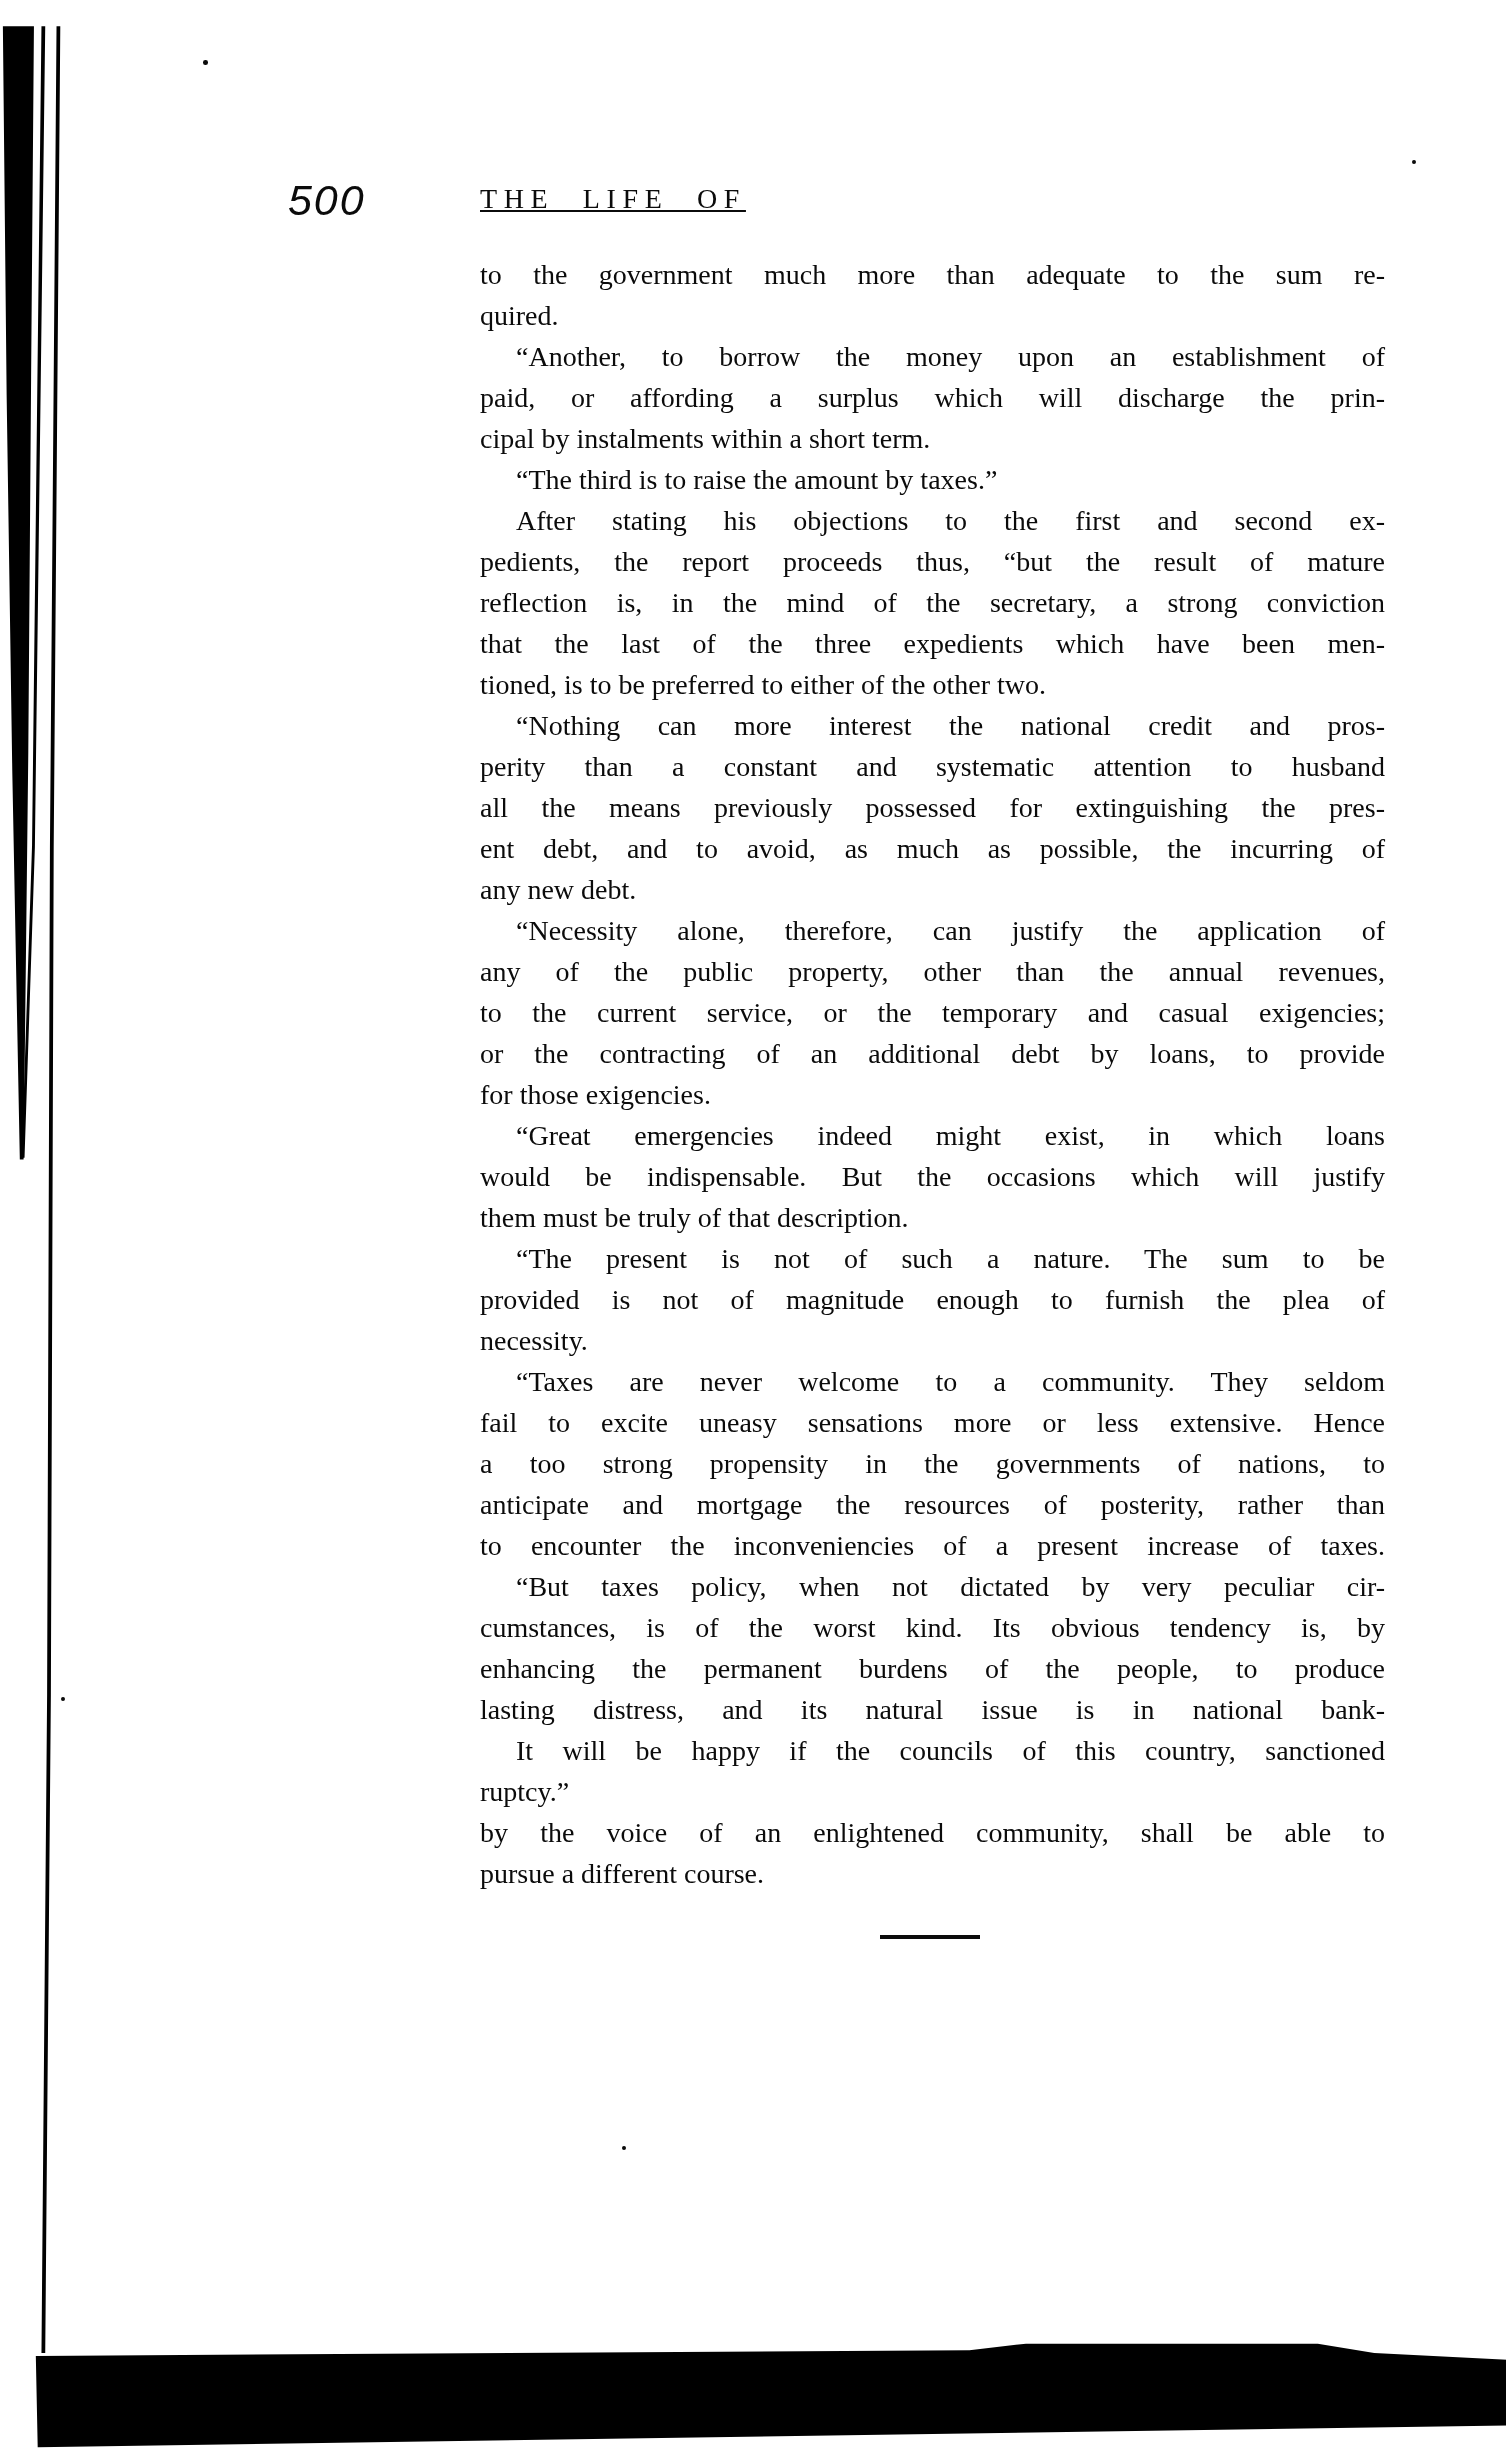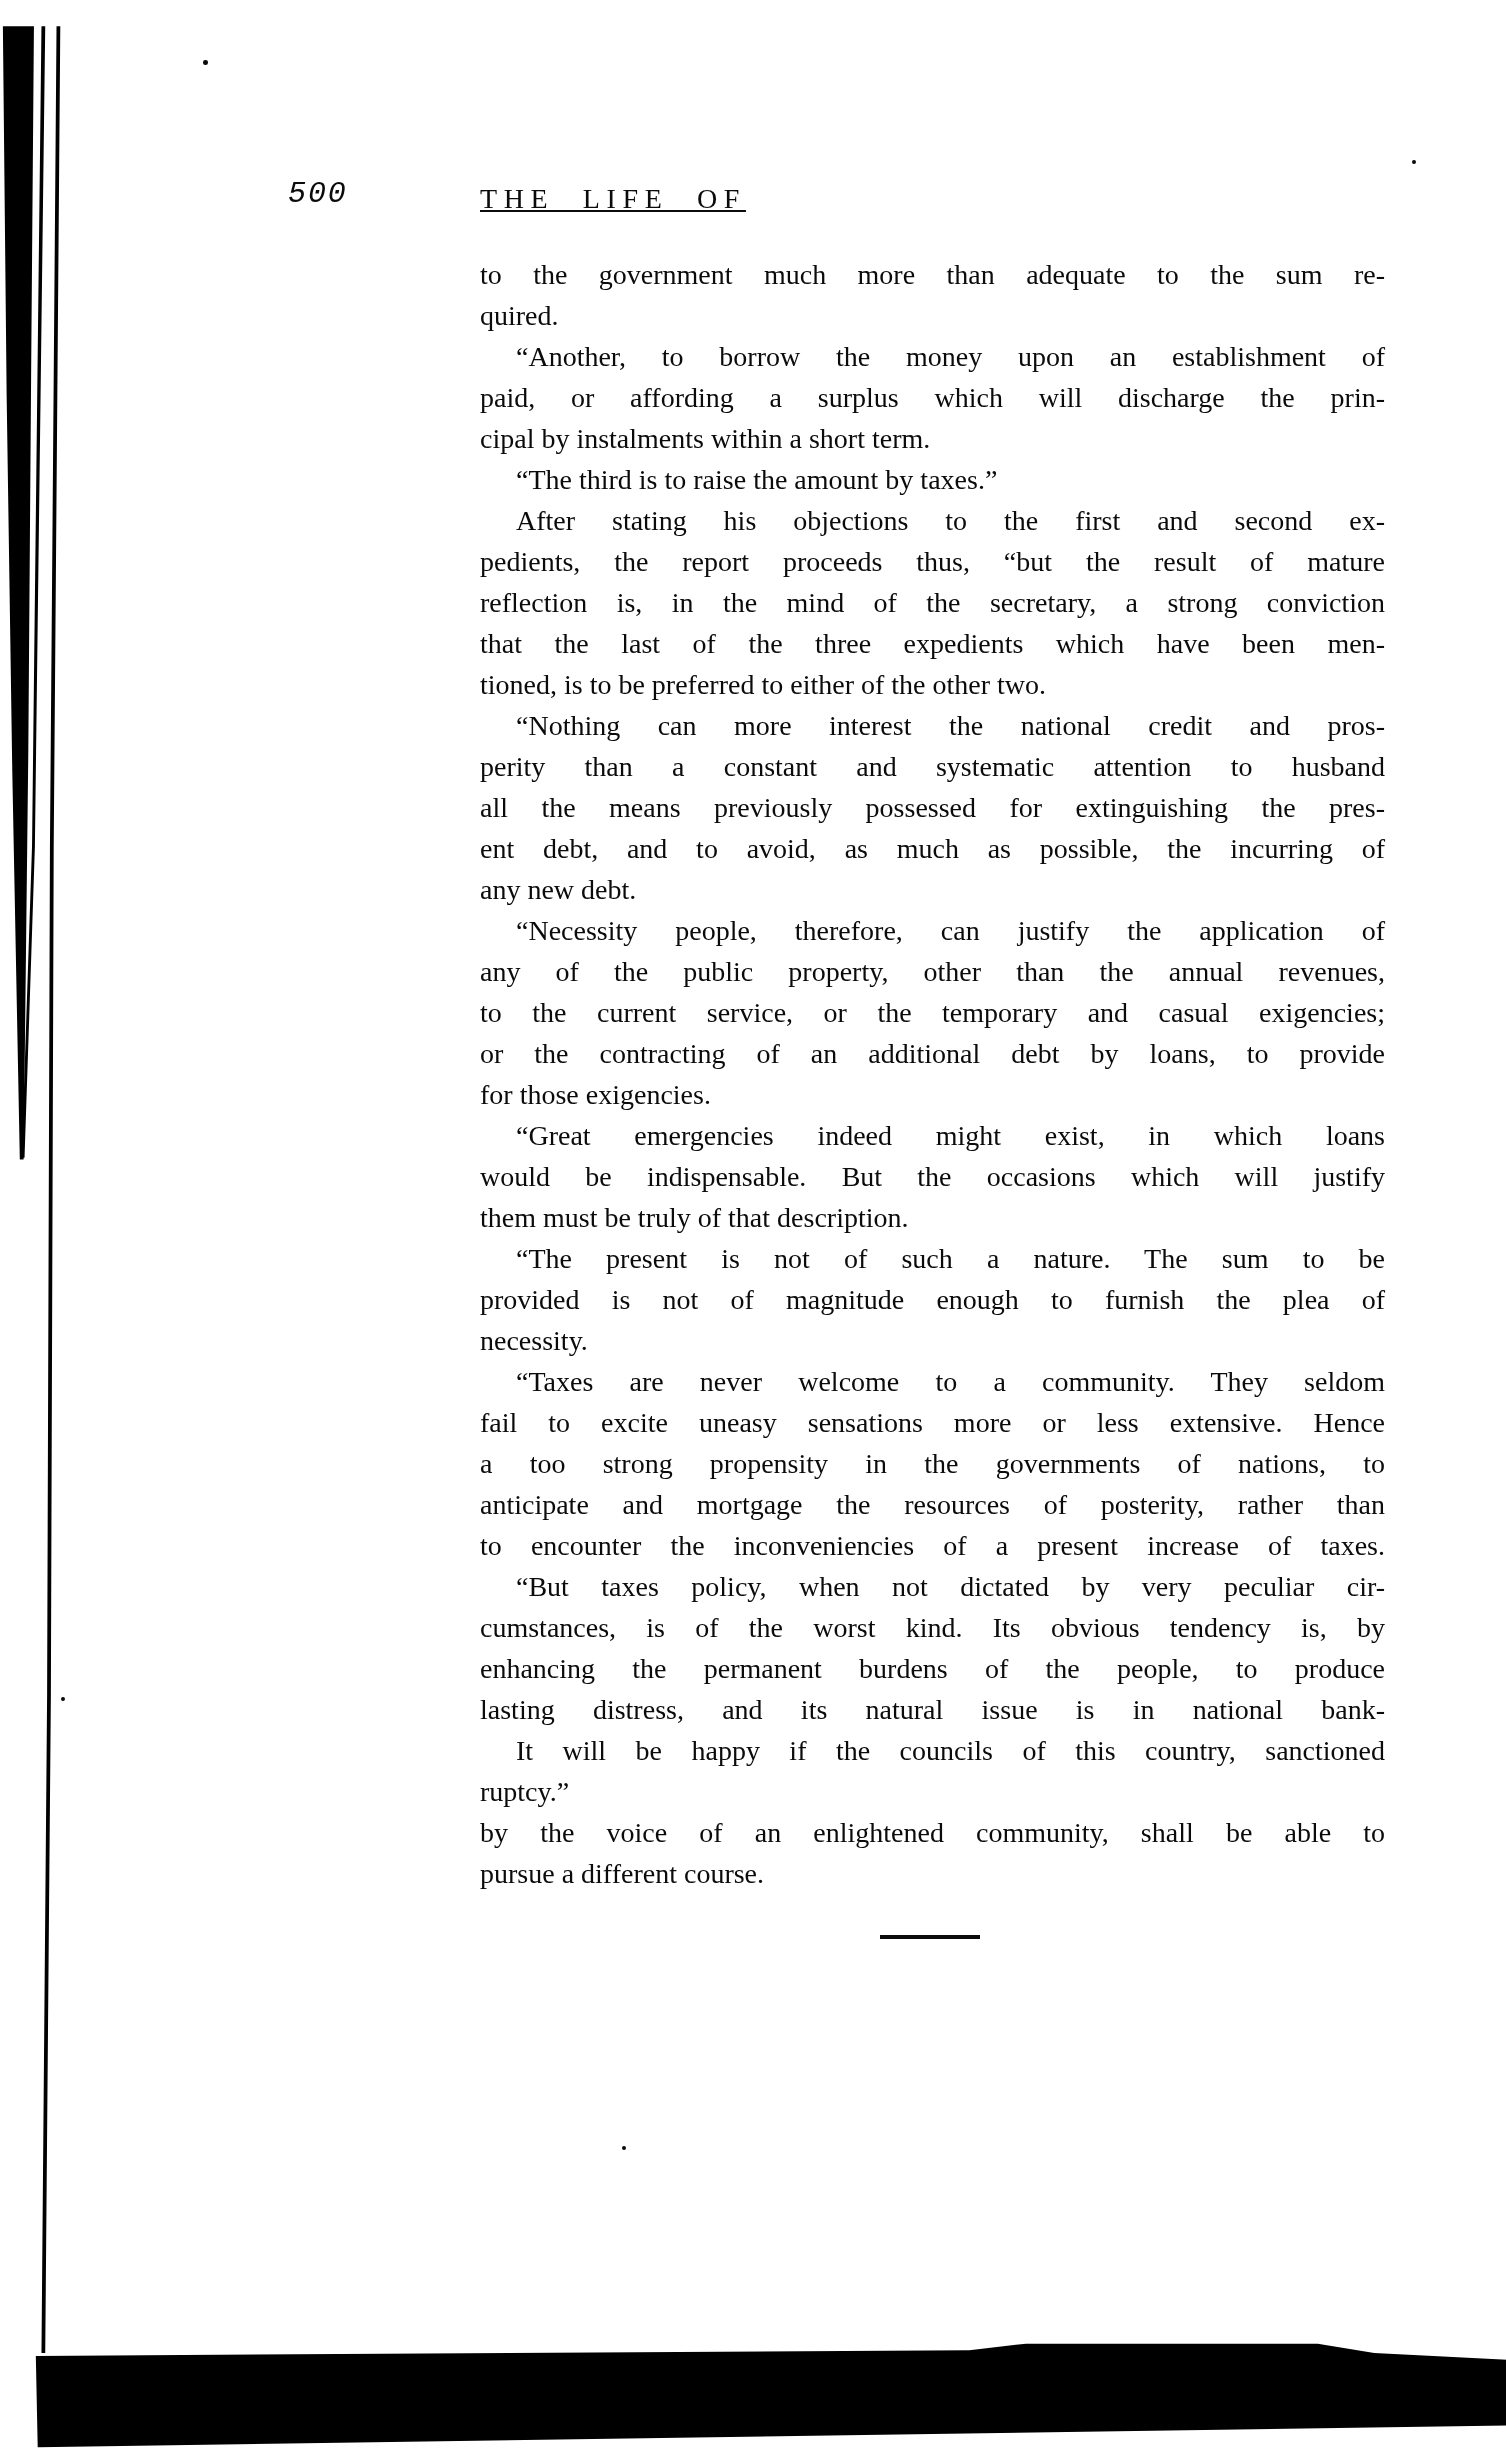--- a/index.html
+++ b/index.html
@@ -6,22 +6,22 @@
   body{
     width:1507px;height:2450px;
     background:var(--paper,#ffffff);
     position:relative;overflow:hidden;
     font-family:"Liberation Serif",serif;
     color:var(--ink,#000000);
   }
   .artifacts{position:absolute;left:0;top:0;width:1507px;height:2450px;pointer-events:none;}
   .page-number{
     position:absolute;left:288px;top:179px;
-    font-family:Liberation Mono, monospace;font-style:italic;
-    font-size:30px;line-height:1;letter-spacing:1.9px;
+    font-family:Liberation Sans, sans-serif;font-style:italic;
+    font-size:43px;line-height:1;letter-spacing:1.9px;
   }
   .running-header{
     position:absolute;left:480px;top:184px;width:905px;
     font-size:28px;line-height:1.1;
     letter-spacing:6.6px;word-spacing:15px;font-weight:normal;text-decoration:underline;
   }
   .body-text{
     position:absolute;left:480px;top:254px;width:905px;
     font-size:28px;line-height:41px;
   }
@@ -64,21 +64,21 @@
     <div class="line i">After stating his objections to the first and second ex-</div>
     <div class="line">pedients, the report proceeds thus, “but the result of mature</div>
     <div class="line">reflection is, in the mind of the secretary, a strong conviction</div>
     <div class="line">that the last of the three expedients which have been men-</div>
     <div class="line l">tioned, is to be preferred to either of the other two.</div>
     <div class="line i">“Nothing can more interest the national credit and pros-</div>
     <div class="line">perity than a constant and systematic attention to husband</div>
     <div class="line">all the means previously possessed for extinguishing the pres-</div>
     <div class="line">ent debt, and to avoid, as much as possible, the incurring of</div>
     <div class="line l">any new debt.</div>
-    <div class="line i">“Necessity people, therefore, can justify the application of</div>
+    <div class="line i">“Necessity alone, therefore, can justify the application of</div>
     <div class="line">any of the public property, other than the annual revenues,</div>
     <div class="line">to the current service, or the temporary and casual exigencies;</div>
     <div class="line">or the contracting of an additional debt by loans, to provide</div>
     <div class="line l">for those exigencies.</div>
     <div class="line i">“Great emergencies indeed might exist, in which loans</div>
     <div class="line">would be indispensable. But the occasions which will justify</div>
     <div class="line l">them must be truly of that description.</div>
     <div class="line i">“The present is not of such a nature. The sum to be</div>
     <div class="line">provided is not of magnitude enough to furnish the plea of</div>
     <div class="line l">necessity.</div>

